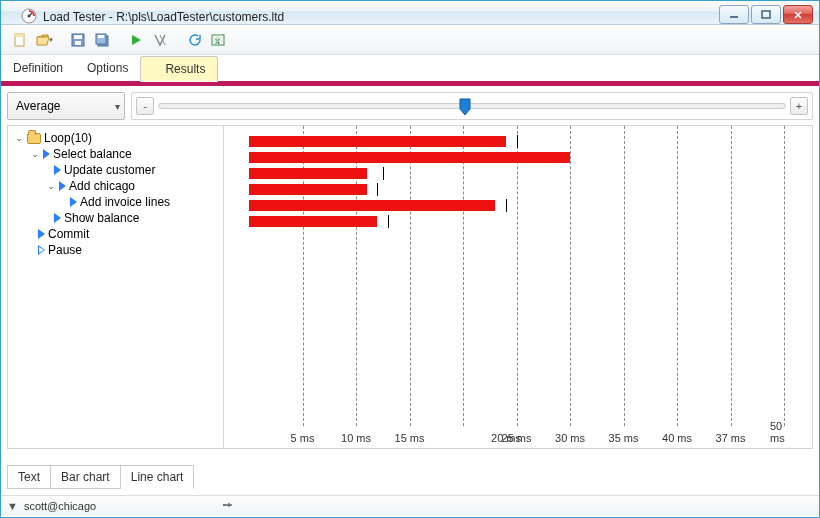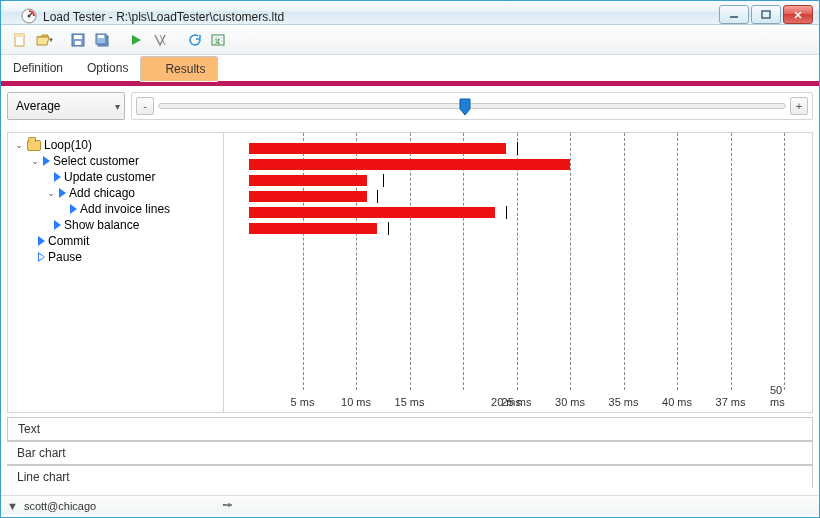--- a/index.html
+++ b/index.html
@@ -56,36 +56,36 @@
   }
   .tab {
     padding:5px 12px 5px 12px;
     color:#333;
     position:relative;
     top:1px;
   }
   .tab.active{
     border:1px solid #c9c9c9;
     border-bottom:1px solid #fff;
-    background:#fdba74;
+    background:#fef9c3;
     border-top-left-radius:3px;
     border-top-right-radius:3px;
     padding-left:24px;
   }
   .content {
     display:flex;
     flex-direction:column;
     padding:6px;
     height: calc(100% - 30px - 30px - 27px - 20px);
   }
   .row-top{
     display:flex;
     gap:6px;
     height:28px;
-    margin-bottom:12px;
+    margin-bottom:5px;
   }
   .combo {
     display:flex; align-items:center;
     border:1px solid #b7babc;
     background:linear-gradient(#fafafa,#eee);
     padding:0 4px 0 8px;
     width:118px;
     justify-content:space-between;
     border-radius:2px;
   }
@@ -164,21 +164,21 @@
   }
   .xtick{
     position:absolute; bottom:4px; transform:translateX(-50%);
     color:#333; font-size:11px;
   }
   .bars{position:absolute;top:0;left:0;right:0;bottom:22px;}
   .bar-row{position:absolute;left:0;right:0;height:14px;}
   .bar{position:absolute;left:0;height:11px;top:2px;background:#ee1111;}
   .marker{position:absolute;width:1px;height:13px;top:1px;background:#000;}
   .btabs{
-    display:flex; gap:0px; margin-top:4px;flex-direction:column;
+    display:flex; gap:0px; margin-top:16px;
   }
   .btab{
     padding:4px 10px;
     border:1px solid #c9c9c9;
     background:#fff;
     color:#333;
     position:relative;
   }
   .btab + .btab{border-left:none;}
   .btab.active{
@@ -316,21 +316,21 @@
     <div class="tree-pane">
       <div class="tree">
         <div class="tnode" style="padding-left:4px">
           <span class="twister">⌄</span>
           <span class="folder-ico"></span>
           <span>Loop(10)</span>
         </div>
         <div class="tnode" style="padding-left:20px">
           <span class="twister">⌄</span>
           <span class="tri-out"></span>
-          <span>Select customer</span>
+          <span>Select balance</span>
         </div>
         <div class="tnode" style="padding-left:44px">
           <span class="tri-out"></span>
           <span>Update customer</span>
         </div>
         <div class="tnode" style="padding-left:36px">
           <span class="twister">⌄</span>
           <span class="tri-out"></span>
           <span>Add chicago</span>
         </div>

